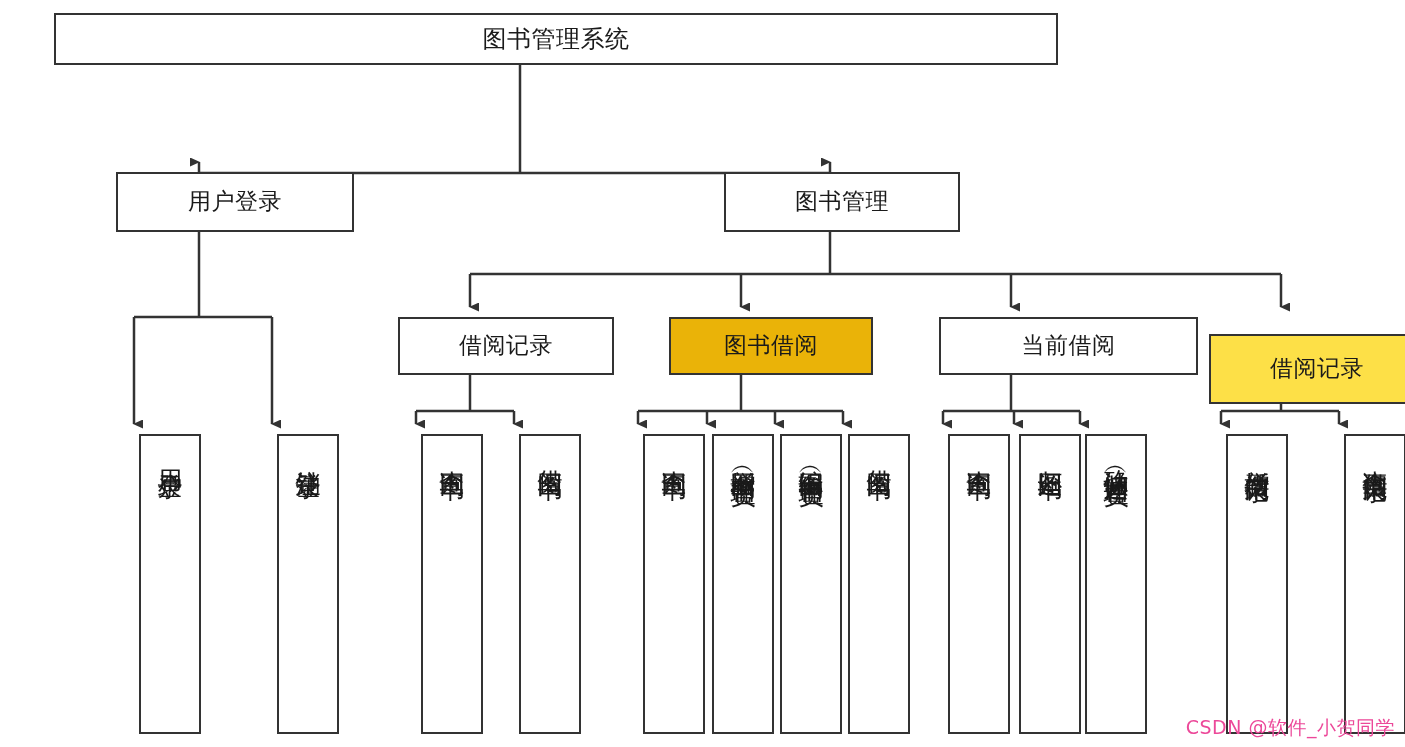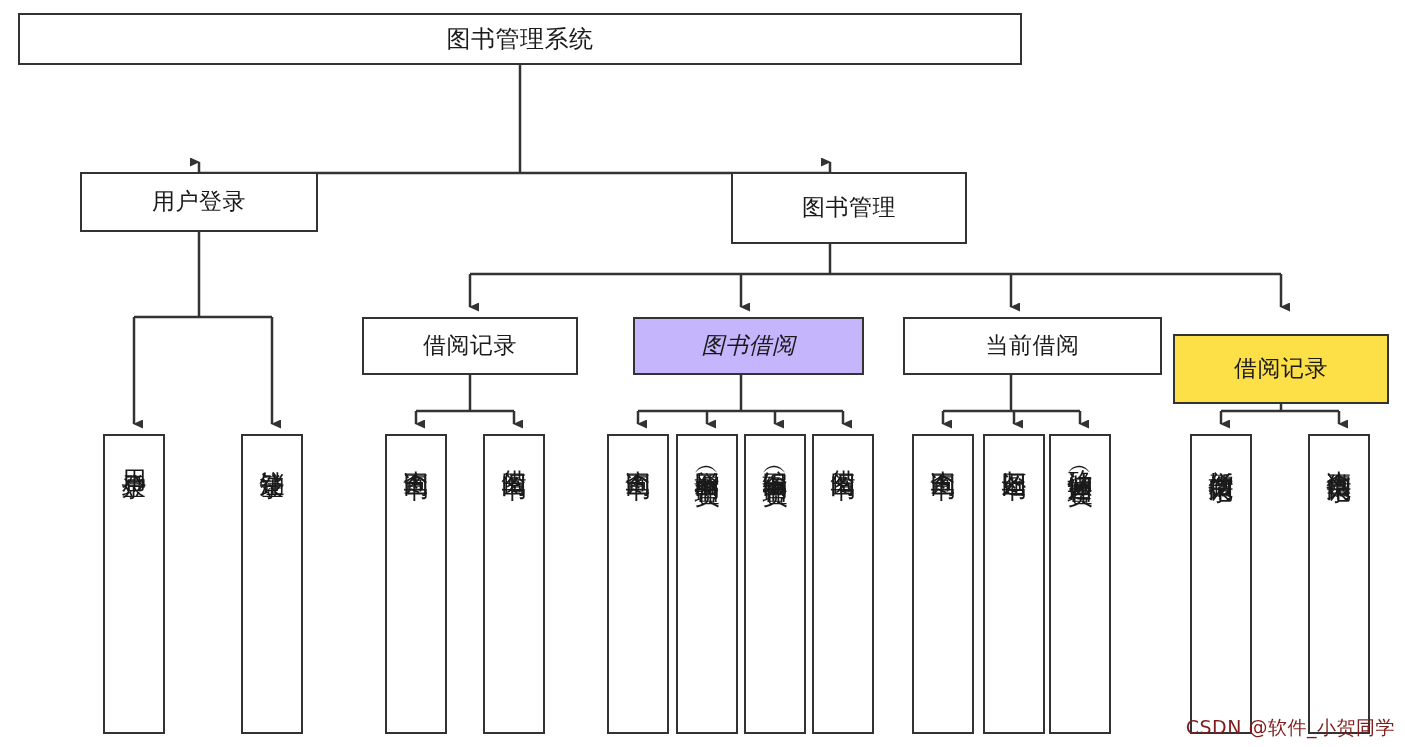--- a/index.html
+++ b/index.html
@@ -27,20 +27,21 @@
   }
   .node {
     position: absolute;
     box-sizing: border-box;
     border: 2.5px solid #333333;
     background: #ffffff;
     display: flex;
     align-items: center;
     justify-content: center;
     color: #1a1a1a;
+    margin-left: 36px;
   }
   .node-label {
     display: block;
     text-align: center;
     line-height: 1.18;
     white-space: pre;
   }
   .node.horizontal .node-label {
     font-size: 23px;
     letter-spacing: 0.5px;
@@ -57,21 +58,21 @@
     letter-spacing: 2px;
   }
   .node.root .node-label {
     font-size: 24px;
   }
   #watermark {
     position: absolute;
     right: 10px;
     bottom: 6px;
     font-size: 19px;
-    color: #7f1d1d;
+    color: #ec4899;
     letter-spacing: 0.5px;
     white-space: nowrap;
   }
 </style>
 </head>
 <body>
 
 <div id="canvas">
 
   <svg id="edges" viewBox="0 0 1405 747" xmlns="http://www.w3.org/2000/svg">
@@ -117,27 +118,27 @@
       </g>
   </svg>
 
   <div id="nodes">
       <div class="node horizontal root" style="left: 18px; top: 13px; width: 1004px; height: 52px; border-color: rgb(51, 51, 51); background: rgb(255, 255, 255);">
         <span class="node-label">图书管理系统</span>
       </div>
       <div class="node horizontal" style="left: 80px; top: 172px; width: 238px; height: 60px; border-color: rgb(51, 51, 51); background: rgb(255, 255, 255);">
         <span class="node-label">用户登录</span>
       </div>
-      <div class="node horizontal" style="left: 731px; top: 172px; width: 236px; height: 72px; border-color: rgb(51, 51, 51); background: rgb(255, 255, 255);">
+      <div class="node horizontal" style="left: 688px; top: 172px; width: 236px; height: 60px; border-color: rgb(51, 51, 51); background: rgb(255, 255, 255);">
         <span class="node-label">图书管理</span>
       </div>
       <div class="node horizontal" style="left: 362px; top: 317px; width: 216px; height: 58px; border-color: rgb(51, 51, 51); background: rgb(255, 255, 255);">
         <span class="node-label">借阅记录</span>
       </div>
-      <div class="node horizontal" style="left: 633px; top: 317px; width: 231px; height: 58px; border-color: rgb(51, 51, 51); background: #c4b5fd; font-style: italic;">
+      <div class="node horizontal" style="left: 633px; top: 317px; width: 204px; height: 58px; border-color: rgb(51, 51, 51); background: #eab308;">
         <span class="node-label">图书借阅</span>
       </div>
       <div class="node horizontal" style="left: 903px; top: 317px; width: 259px; height: 58px; border-color: rgb(51, 51, 51); background: rgb(255, 255, 255);">
         <span class="node-label">当前借阅</span>
       </div>
       <div class="node horizontal" style="left: 1173px; top: 334px; width: 216px; height: 70px; border-color: rgb(51, 51, 51); background: #fde047;">
         <span class="node-label">借阅记录</span>
       </div>
       <div class="node vertical" style="left: 103px; top: 434px; width: 62px; height: 300px; border-color: rgb(51, 51, 51); background: rgb(255, 255, 255);">
         <span class="node-label">用户登录</span>

